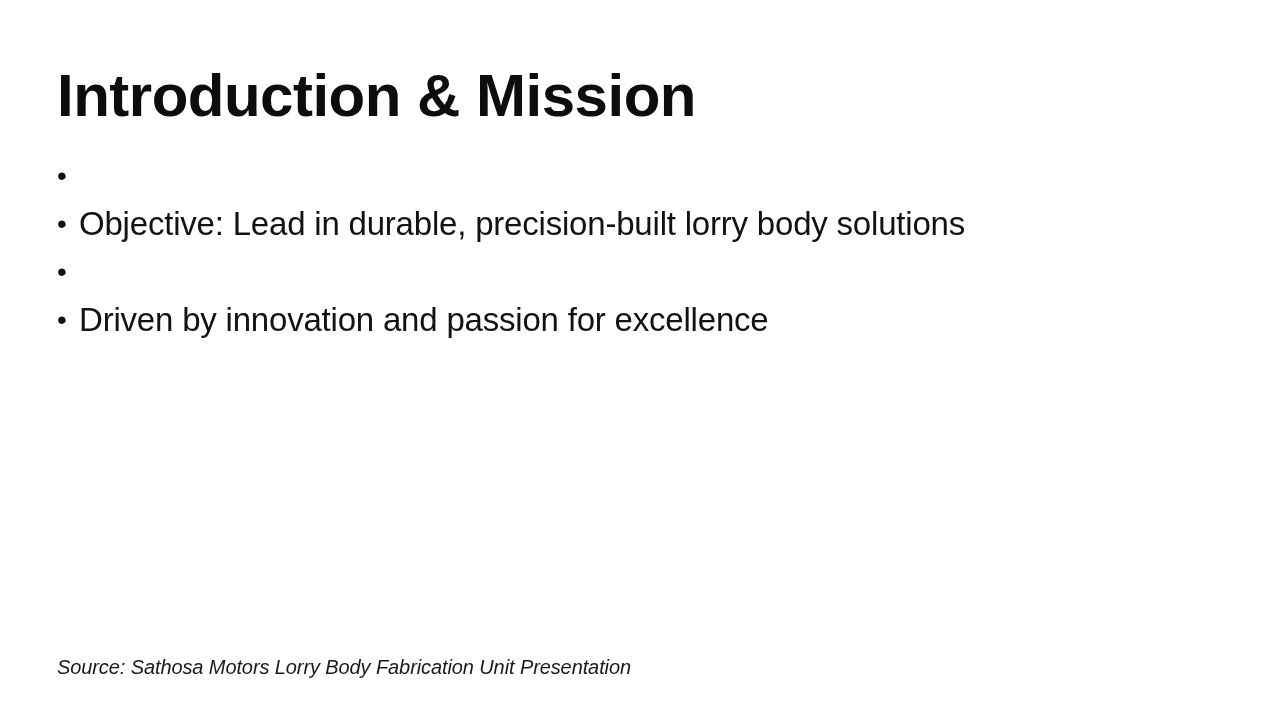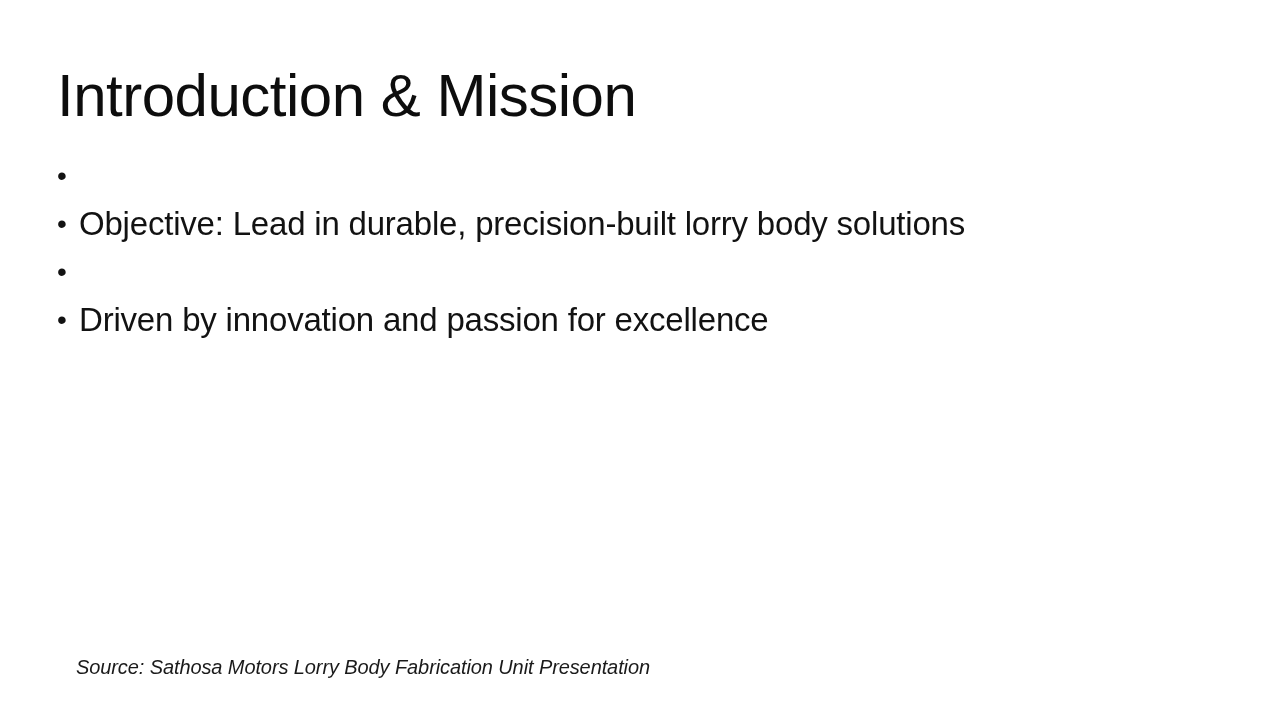--- a/index.html
+++ b/index.html
@@ -19,21 +19,21 @@
     height: 720px;
     background: #ffffff;
     box-sizing: border-box;
   }
   .slide-title {
     position: absolute;
     left: 57px;
     top: 46px;
     font-family: "Liberation Sans", sans-serif;
     font-size: 60px;
-    font-weight: 400;
+    font-weight: 700;
     letter-spacing: -0.5px;
     line-height: 74px;
     color: #0d0d0d;
     white-space: nowrap;
     margin-top: 13px;
   }
   .bullet-list {
     position: absolute;
     left: 57px;
     top: 152px;
@@ -71,21 +71,20 @@
     position: absolute;
     left: 57px;
     top: 656px;
     font-family: "Liberation Sans", sans-serif;
     font-size: 20px;
     font-style: italic;
     font-weight: 400;
     letter-spacing: -0.1px;
     color: #1a1a1a;
     white-space: nowrap;
-    margin-left: 19px;
   }
 </style>
 </head>
 <body>
 
 <div class="slide">
 
   <h1 class="slide-title">Introduction &amp; Mission</h1>
 
   <ul class="bullet-list">

